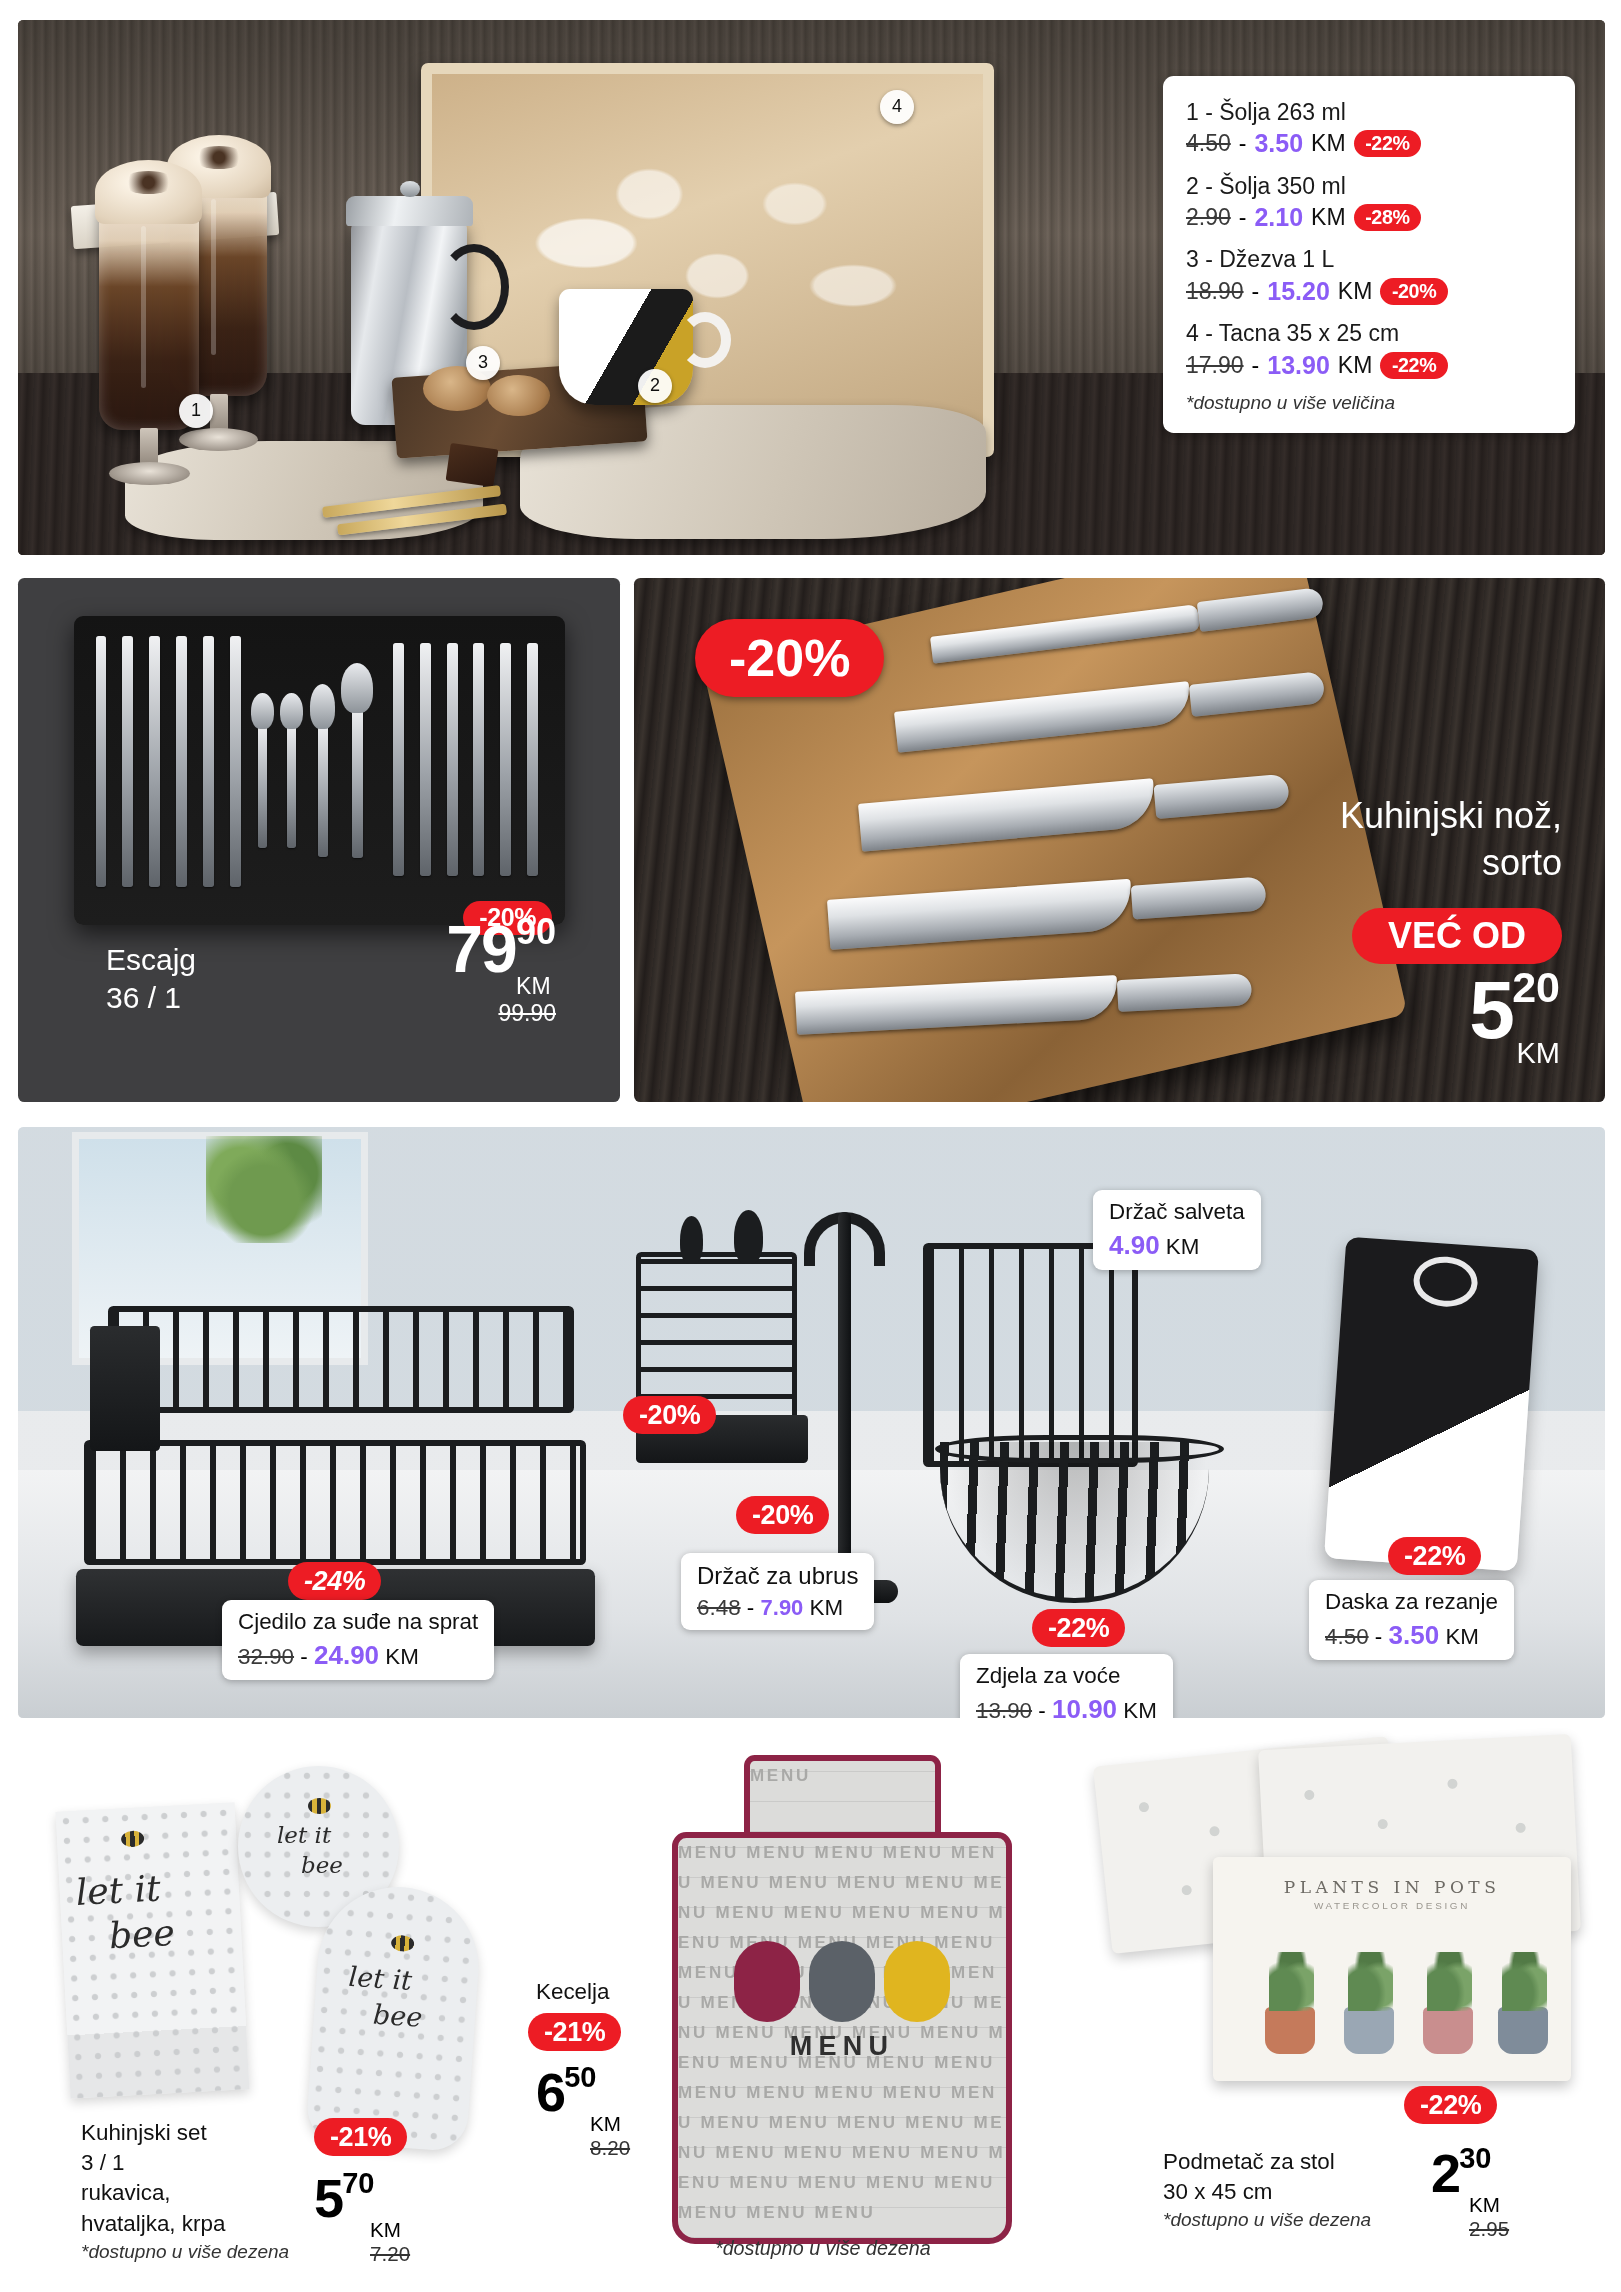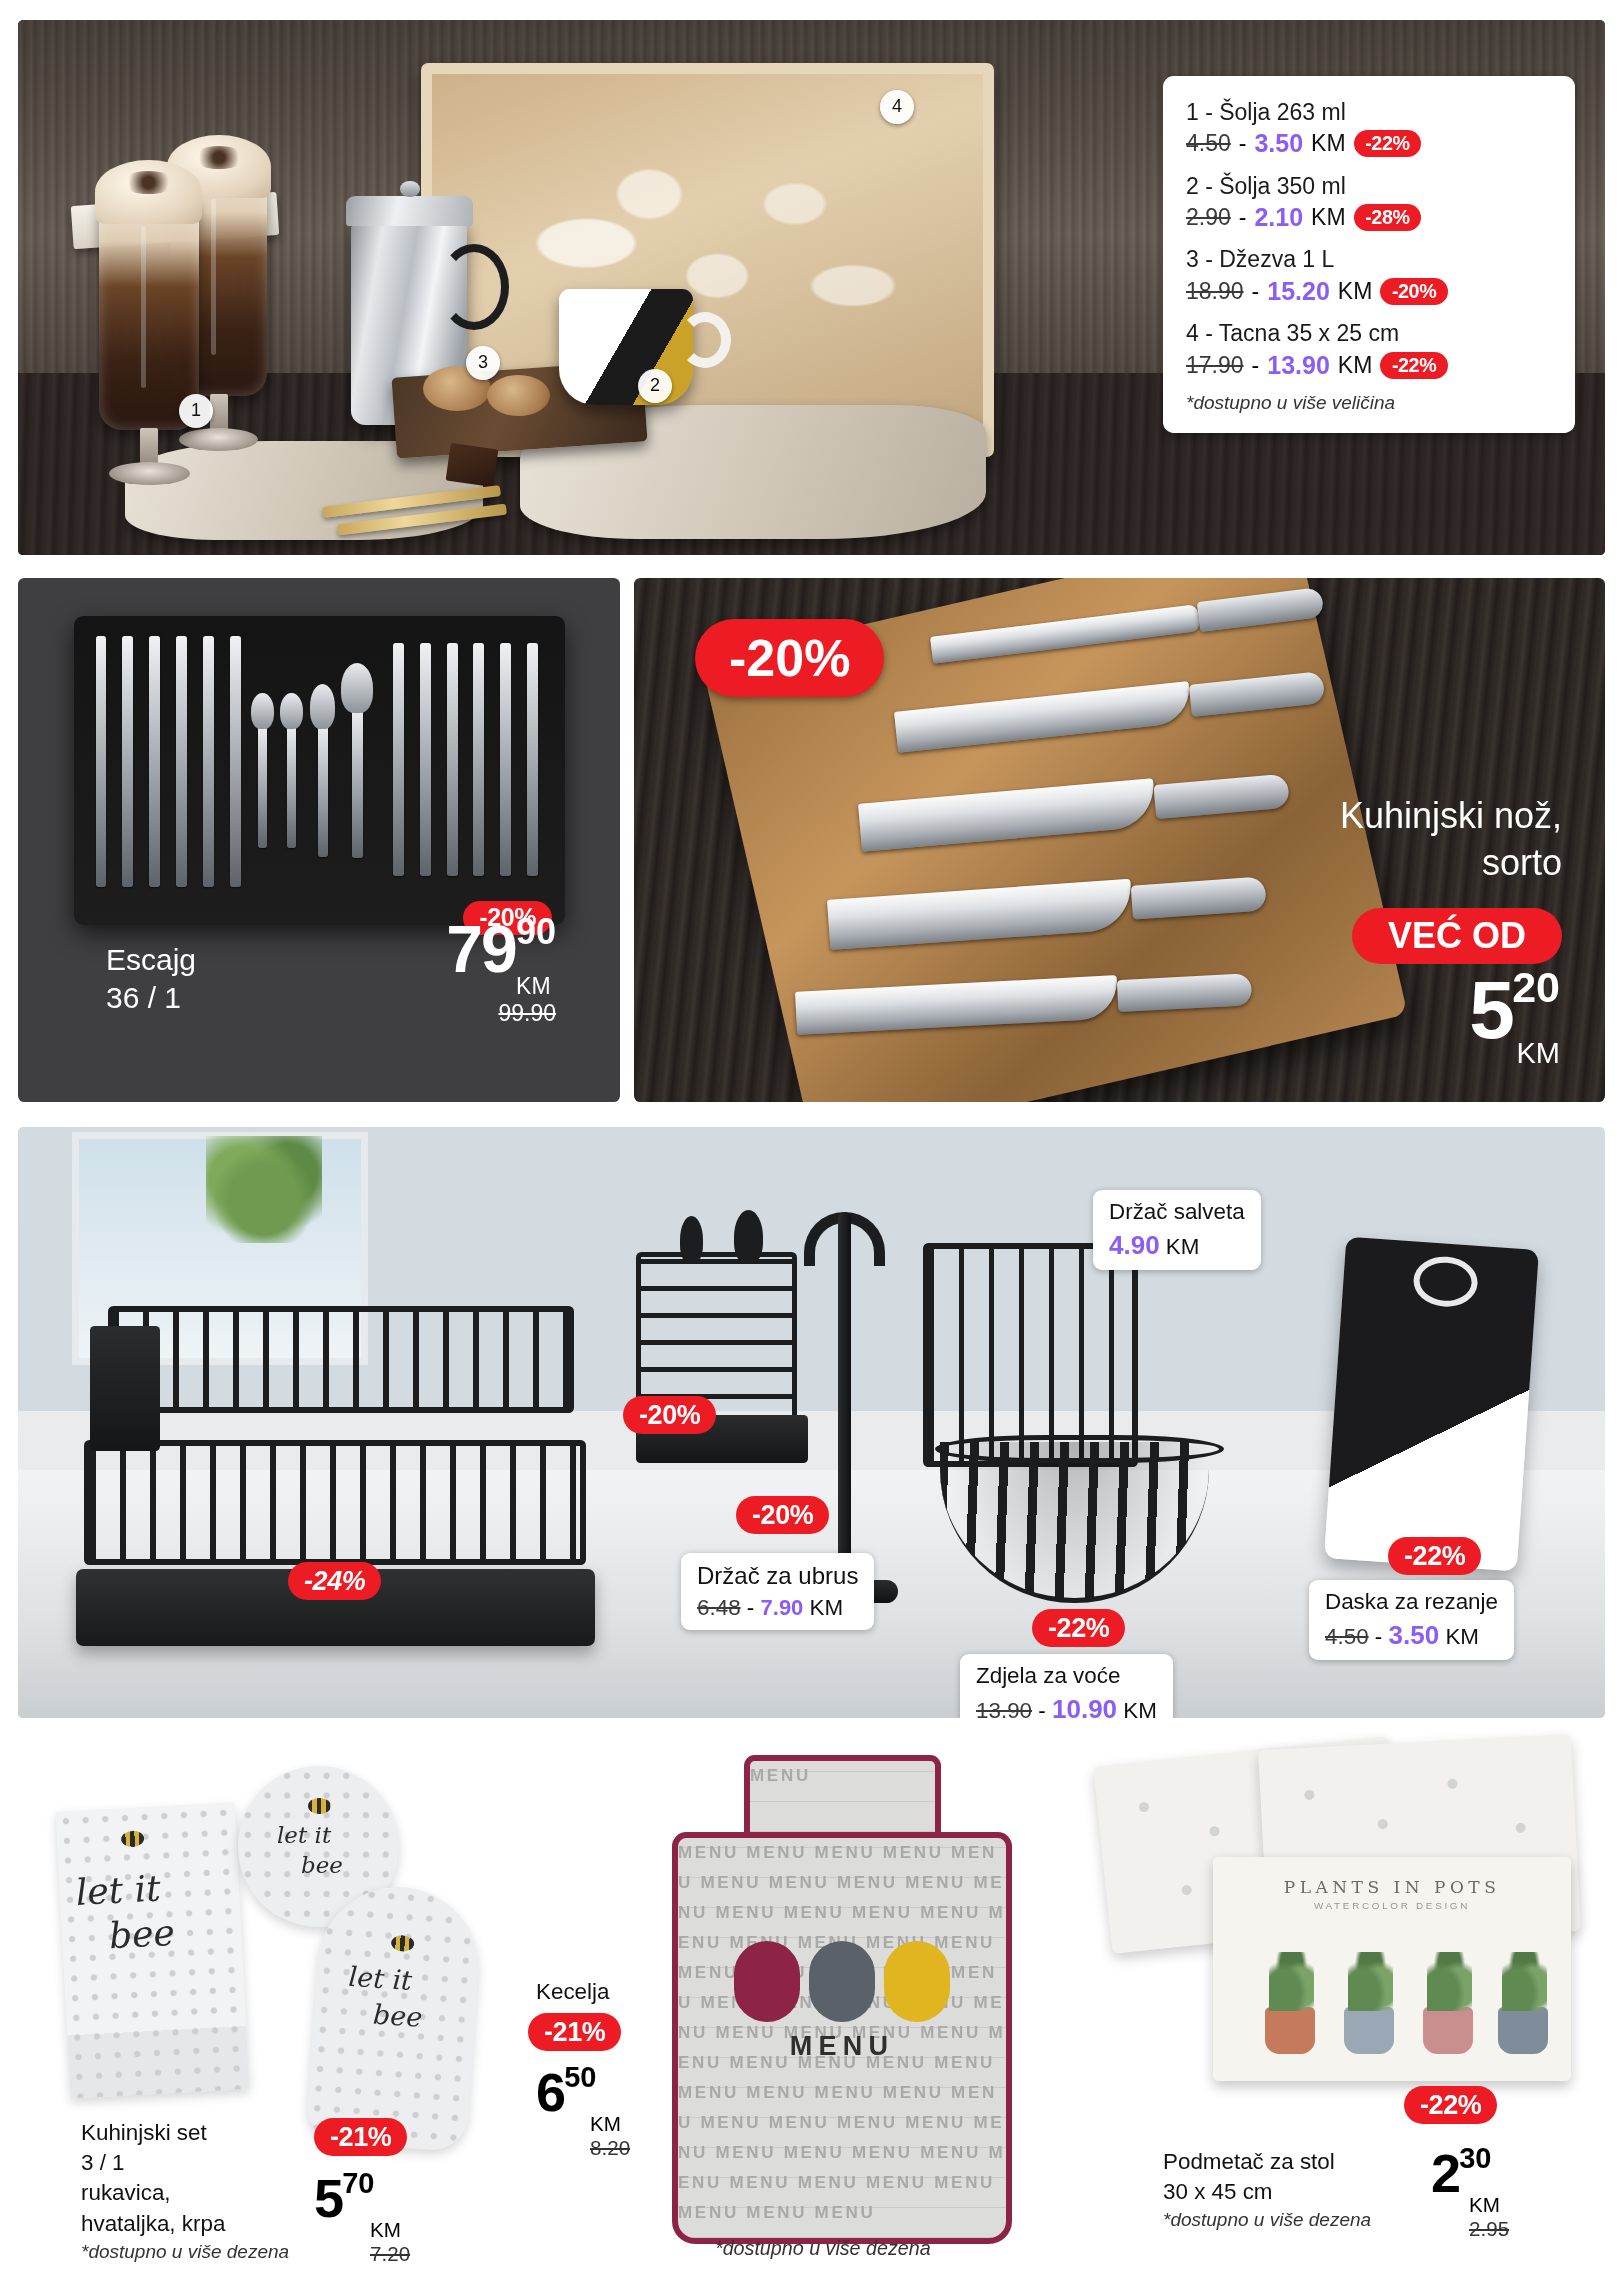--- a/index.html
+++ b/index.html
@@ -763,20 +763,29 @@
       <div style="font-size:24px;color:#111;">Držač za ubrus</div>
       <div style="font-size:22.4px;margin-top:5.4px;">
         <span class="old">6.48</span>
         <span>-</span>
         <span class="new" style="font-size:22px;">7.90</span>
         <span class="km">KM</span>
       </div>
     </div>
 
     <div class="badge" style="position:absolute;left:270px;top:435px;font-size:27px;padding:3.6px 16px;font-style:italic;">-24%</div>
+    <div class="pricebox" style="left:204px;top:473px;">
+      <div style="font-size:22.4px;color:#111;">Cjedilo za suđe na sprat</div>
+      <div style="font-size:22.4px;margin-top:5.4px;">
+        <span class="old">32.90</span>
+        <span>-</span>
+        <span class="new" style="font-size:26px;">24.90</span>
+        <span class="km">KM</span>
+      </div>
+    </div>
 
     <div class="badge" style="position:absolute;left:1014px;top:482px;font-size:27px;padding:3.6px 16px;">-22%</div>
     <div class="pricebox" style="left:942px;top:527px;">
       <div style="font-size:22.4px;color:#111;">Zdjela za voće</div>
       <div style="font-size:22.4px;margin-top:5.4px;">
         <span class="old">13.90</span>
         <span>-</span>
         <span class="new" style="font-size:26px;">10.90</span>
         <span class="km">KM</span>
       </div>

